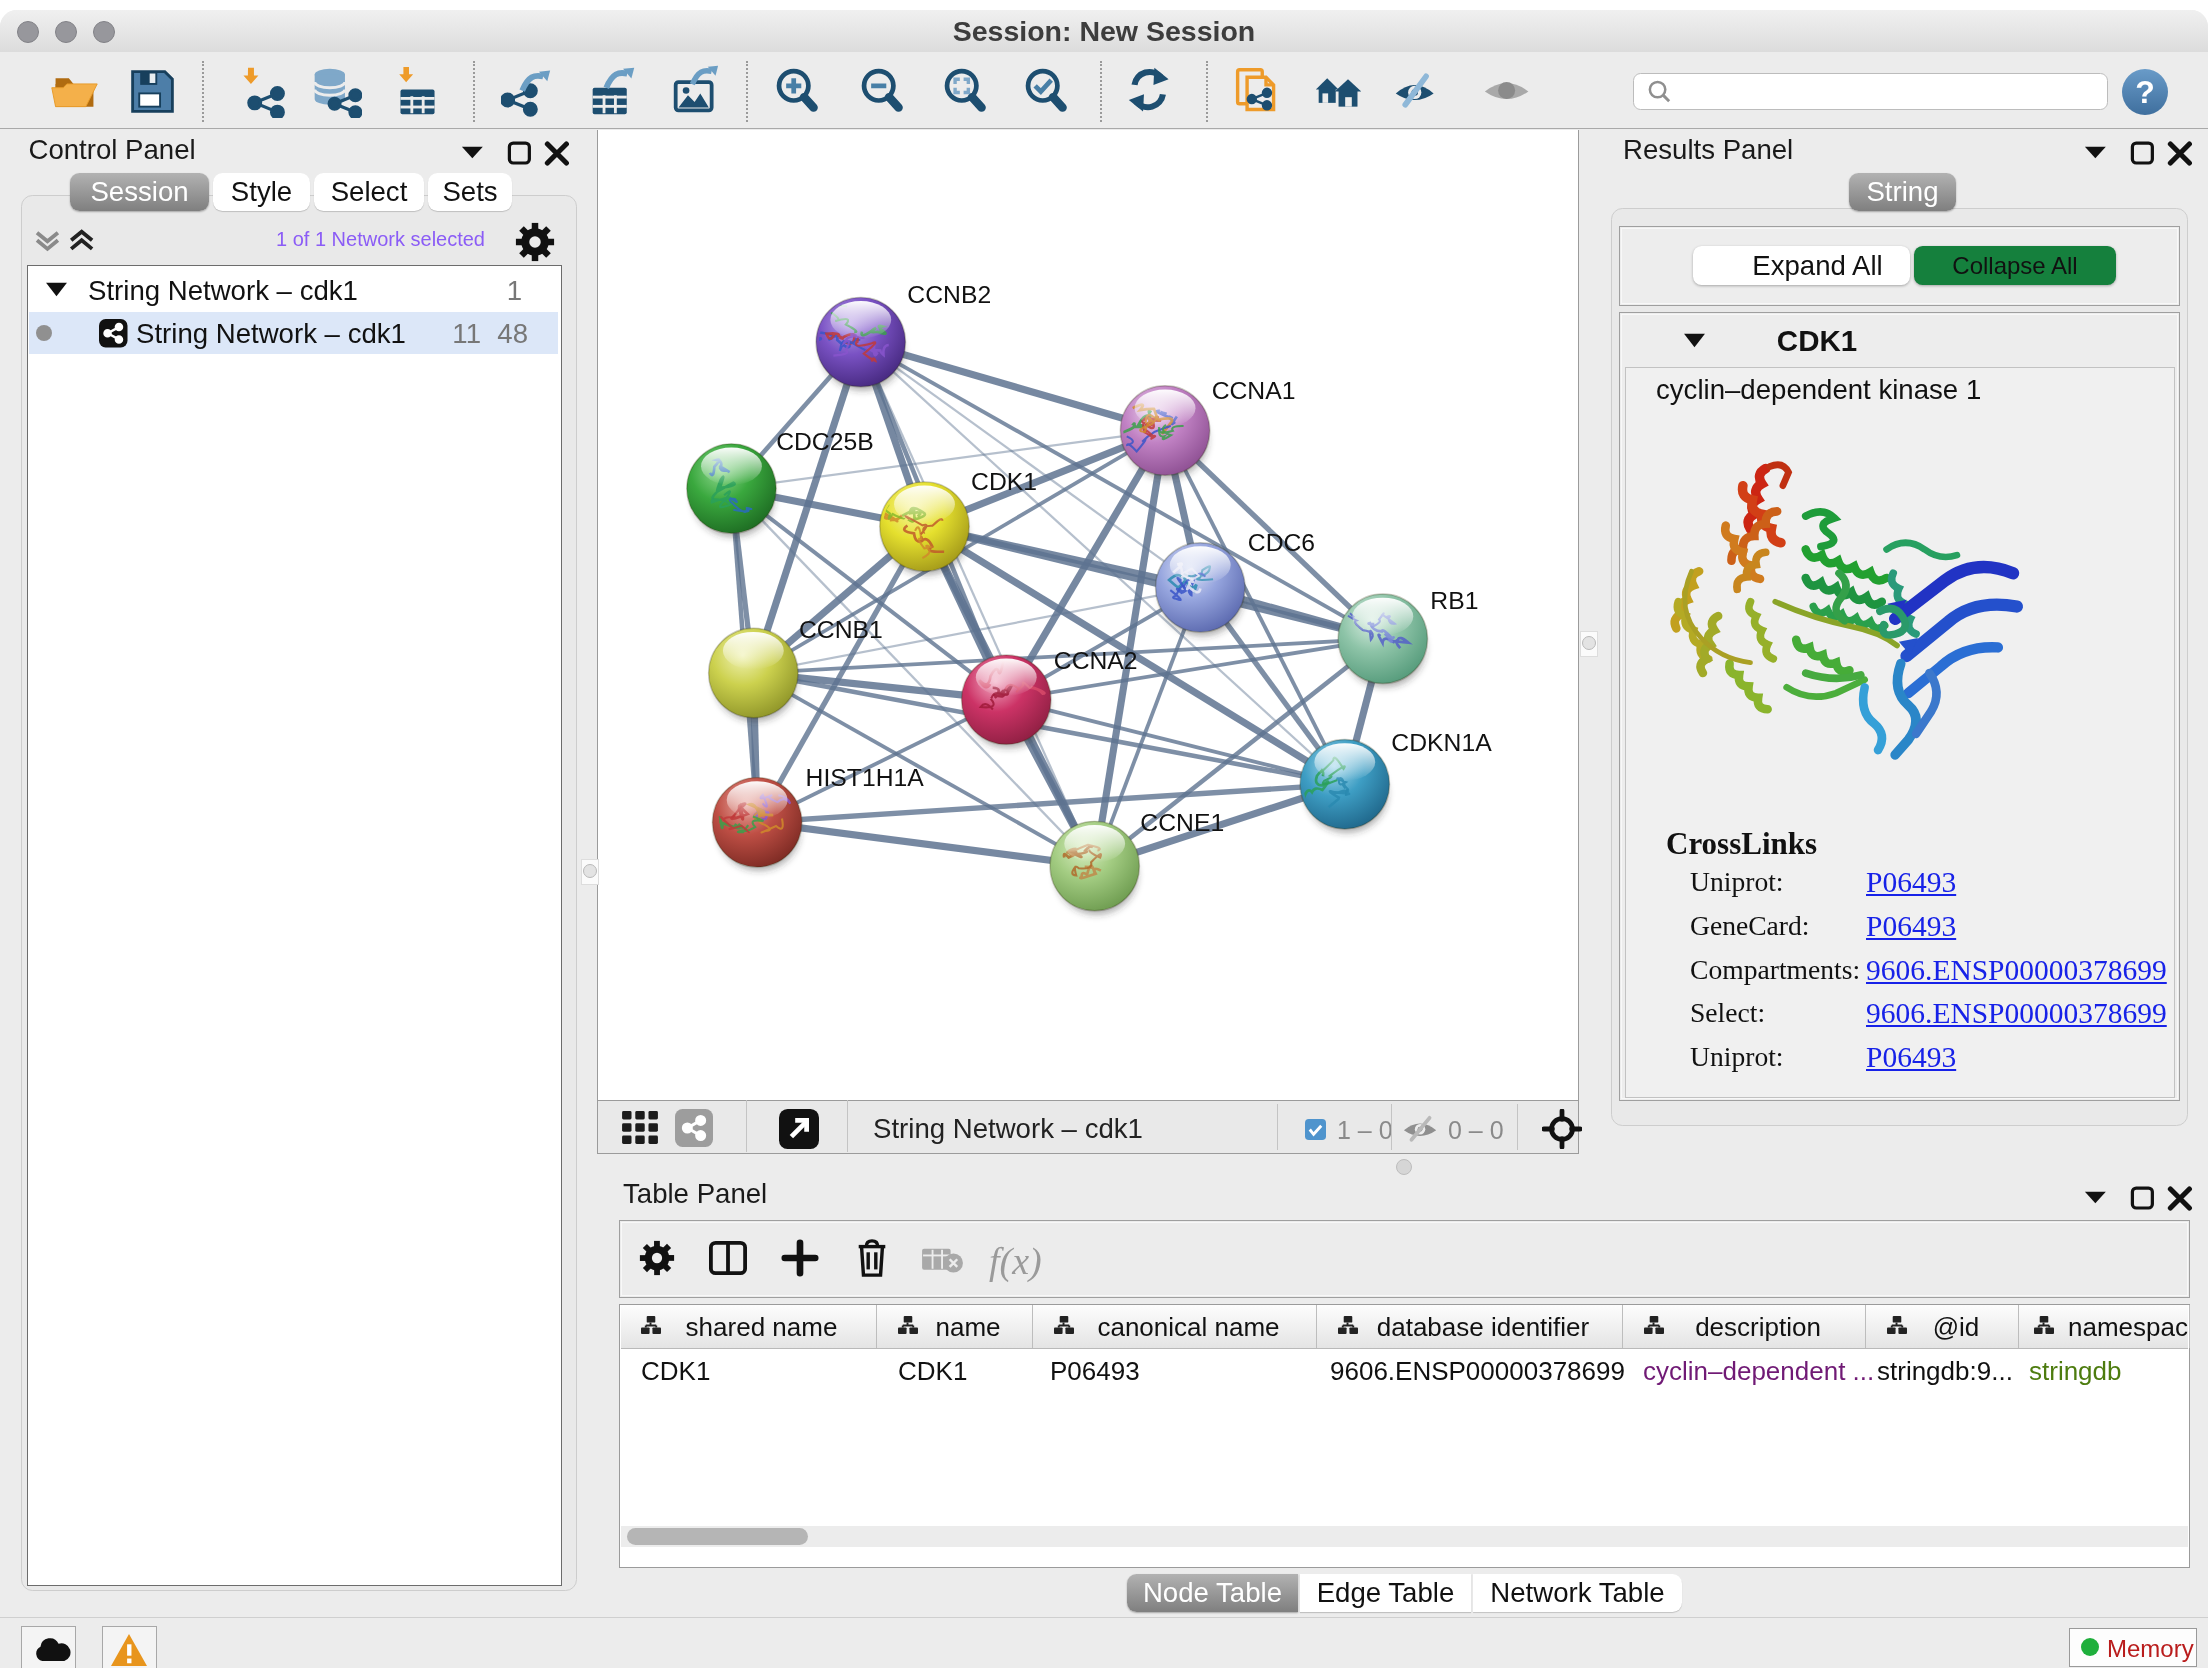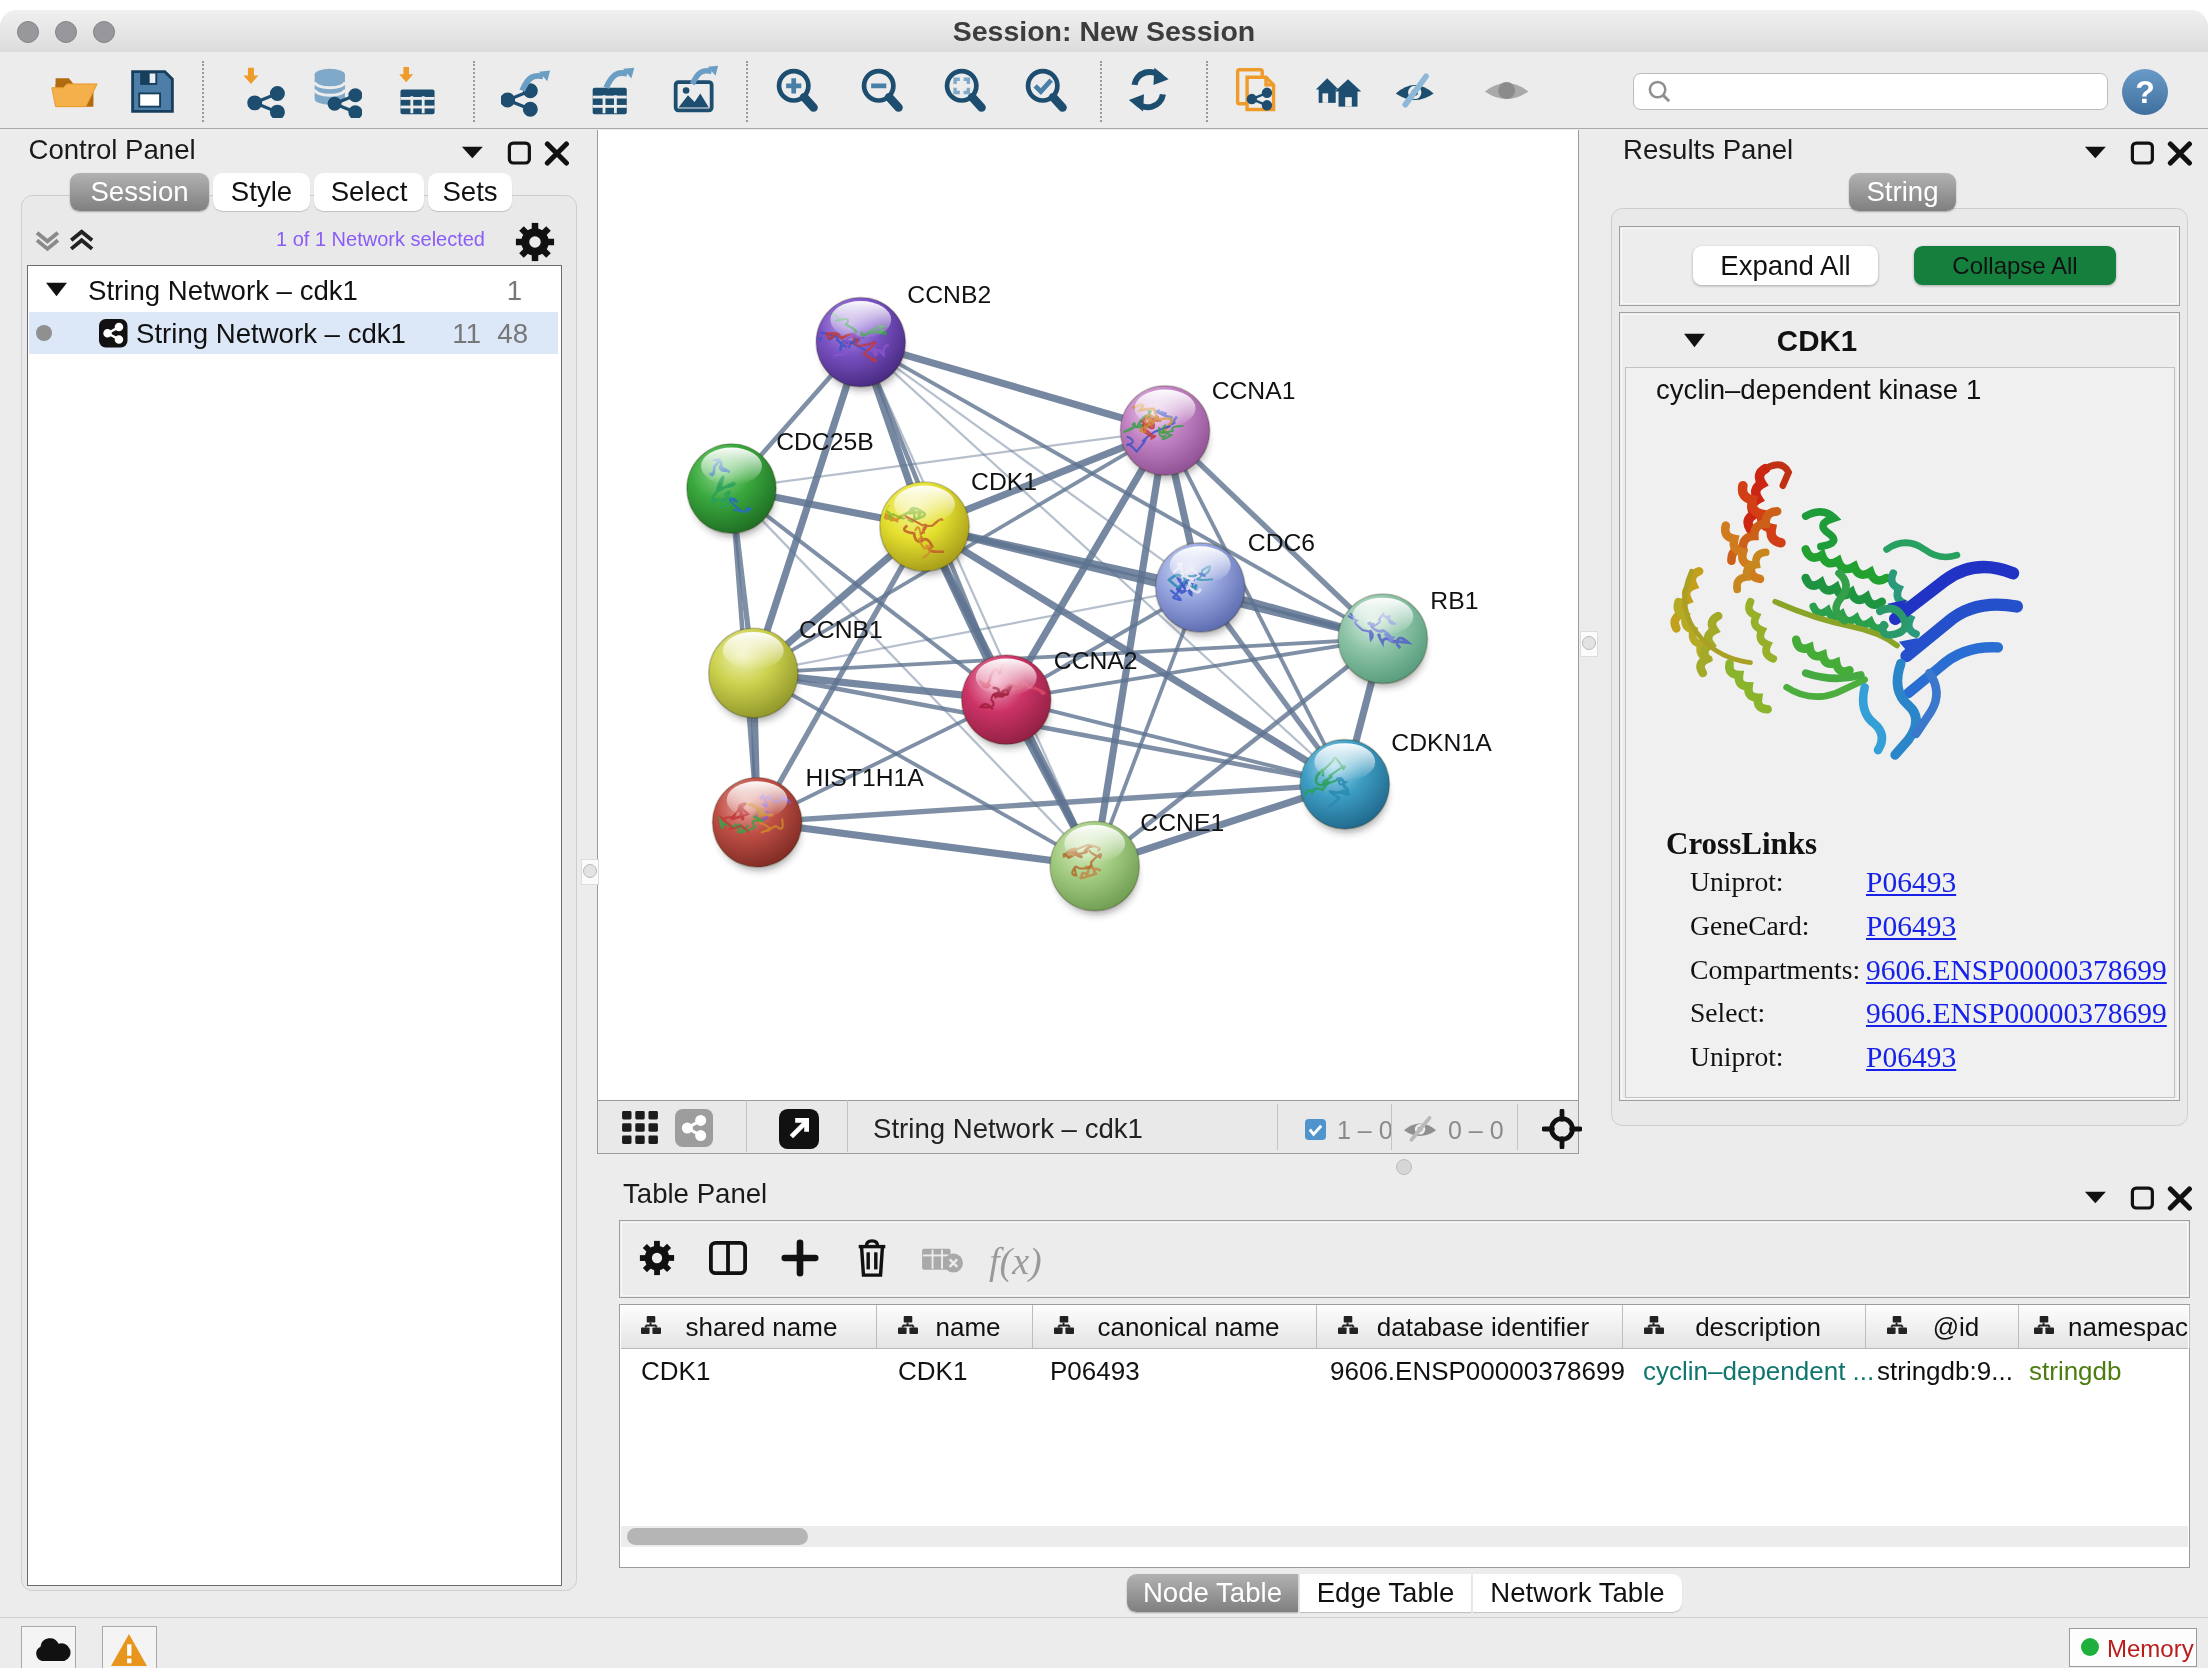--- a/index.html
+++ b/index.html
@@ -551,21 +551,21 @@
     <div class="abs" style="left:1396px;top:1149px;width:14.3px;height:14.3px;border-radius:50%;background:#d6d6d6;border:1px solid #bdbdbd;"></div>
     <div class="abs panelhead" style="left:1623px;top:124px;">Results Panel</div>
     <svg class="abs" style="left:2083px;top:131px" width="114" height="25" viewBox="0 0 120 26">
       <path fill="#111" d="M2 6 L24 6 L13 18 Z"></path>
       <rect x="52" y="2" width="21" height="21" rx="4" fill="none" stroke="#111" stroke-width="3.4"></rect>
       <path stroke="#111" stroke-width="5.4" stroke-linecap="round" d="M92 3 L112 23 M112 3 L92 23"></path>
     </svg>
     <div class="abs" style="left:1611px;top:198px;width:575px;height:916px;background:#e9e9e9;border:1.9px solid #cdcdcd;border-radius:11.4px;"></div>
     <div class="tab tabsel" style="left:1849px;top:163px;width:107px;">String</div>
     <div class="abs etched" style="left:1619px;top:216px;width:561px;height:80px;background:#ededed;box-sizing:border-box;"></div>
-    <div class="abs" style="left:1693px;top:236px;width:185px;height:39px;background:#ffffff;border-radius:8.6px;box-shadow:0 1px 2.9px rgba(0,0,0,.3);text-align:center;line-height:39px;font-size:27.6px;color:#111;">Expand All</div>
+    <div class="abs" style="left:1693px;top:236px;width:185px;height:39px;background:#ffffff;border-radius:8.6px;box-shadow:0 1px 2.9px rgba(0,0,0,.3);text-align:center;line-height:39px;font-size:27.6px;color:#111;padding-left:32px;">Expand All</div>
     <div class="abs" style="left:1914px;top:236px;width:202px;height:39px;background:#15803d;border-radius:8.6px;box-shadow:0 1px 2.9px rgba(0,0,0,.3);text-align:center;line-height:39px;font-size:24px;color:#111;">Collapse All</div>
     <div class="abs etched" style="left:1619px;top:302px;width:561px;height:789px;background:#ededed;box-sizing:border-box;"></div>
     <svg class="abs" style="left:1682px;top:321px" width="25" height="19" viewBox="0 0 26 20">
       <path fill="#111" d="M2 3 L24 3 L13 17 Z"></path>
     </svg>
     <div class="abs" style="left:1741px;top:314px;width:152px;text-align:center;font-size:29.5px;font-weight:700;color:#111;">CDK1</div>
     <div class="abs" style="left:1625px;top:357px;width:548px;height:729px;background:#f0f0f0;border:1px solid #c2c2c2;"></div>
     <div class="abs" style="left:1656px;top:364px;font-size:27.6px;color:#111;">cyclin–dependent kinase 1</div>
     <svg class="abs" style="left:1663px;top:449px" width="371" height="314" viewBox="0 0 390 330">
       <g fill="none" stroke-linecap="round">
@@ -731,21 +731,21 @@
         <rect x="1" y="13" width="9" height="7" rx="1"></rect>
         <rect x="13" y="13" width="9" height="7" rx="1"></rect>
         <path d="M11 8 v3 M6 11 h11 M6 11 v2 M17 11 v2" stroke="#222" stroke-width="2" fill="none"></path>
       </g>
     </svg>
     <div class="abs" style="left:2068px;top:1302px;font-size:26px;color:#111;">namespac</div>
     <div class="abs" style="left:641px;top:1346px;font-size:26px;color:#111;">CDK1</div>
     <div class="abs" style="left:898px;top:1346px;font-size:26px;color:#111;">CDK1</div>
     <div class="abs" style="left:1050px;top:1346px;font-size:26px;color:#111;">P06493</div>
     <div class="abs" style="left:1330px;top:1346px;font-size:26px;color:#111;">9606.ENSP00000378699</div>
-    <div class="abs" style="left:1643px;top:1346px;font-size:26px;color:#0f766e;">cyclin–dependent ...</div>
+    <div class="abs" style="left:1643px;top:1346px;font-size:26px;color:#701a75;">cyclin–dependent ...</div>
     <div class="abs" style="left:1877px;top:1346px;font-size:26px;color:#111;">stringdb:9...</div>
     <div class="abs" style="left:2029px;top:1346px;font-size:26px;color:#4d7c0f;">stringdb</div>
     <div class="abs" style="left:621px;top:1516px;width:1567px;height:21px;background:#ececec;"></div>
     <div class="abs" style="left:627px;top:1518px;width:181px;height:17px;background:#b5b5b5;border-radius:8.6px;"></div>
     <div class="tab tabsel" style="left:1127px;top:1564px;width:171px;border-radius:9.5px 0 0 9.5px;">Node Table</div>
     <div class="tab tabun" style="left:1300px;top:1564px;width:171px;border-radius:0;">Edge Table</div>
     <div class="tab tabun" style="left:1473px;top:1564px;width:209px;border-radius:0 9.5px 9.5px 0;">Network Table</div>
     <div class="abs" style="left:0;top:1607px;width:2208px;height:61px;background:#ececec;border-top:1.9px solid #cfcfcf;"></div>
     <div class="abs" style="left:21px;top:1616px;width:55px;height:46px;background:#f4f4f4;border:1.9px solid #a8a8a8;box-sizing:border-box;"></div>
     <svg class="abs" style="left:28.5px;top:1626px" width="42" height="27" viewBox="0 0 44 28">

